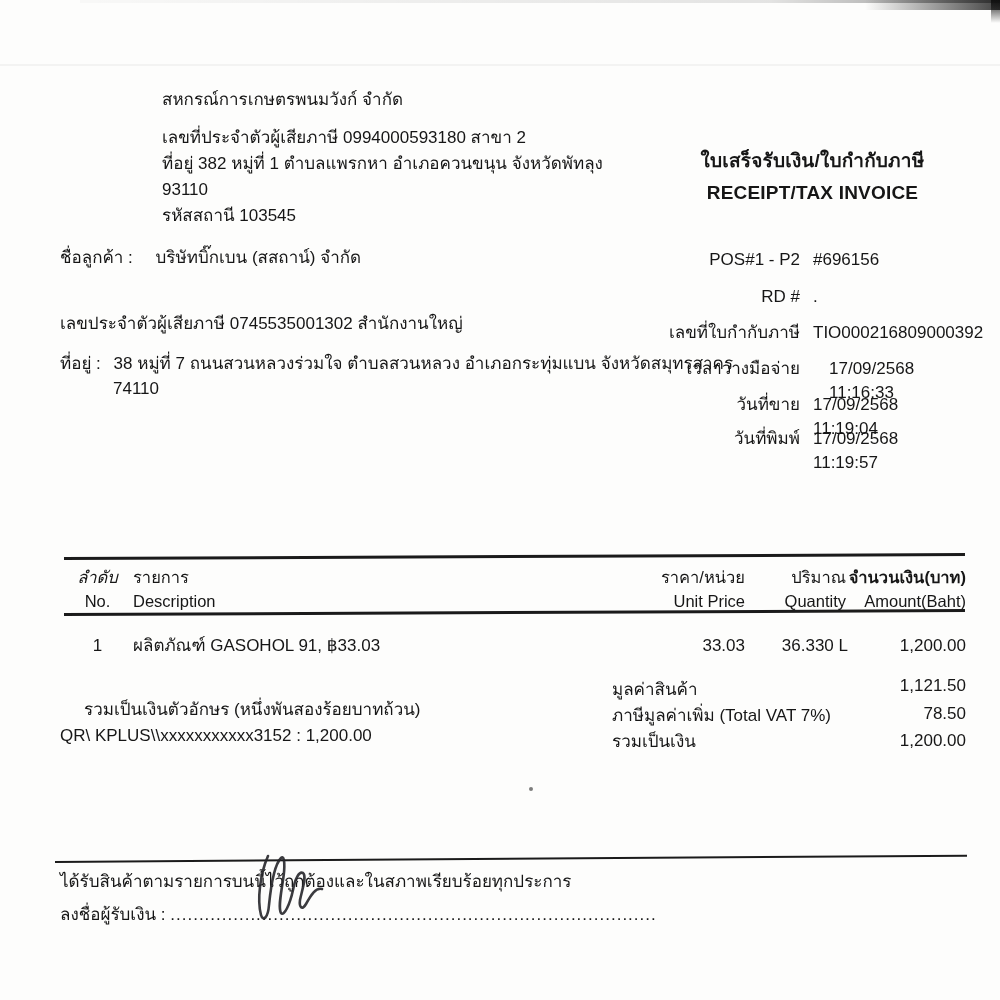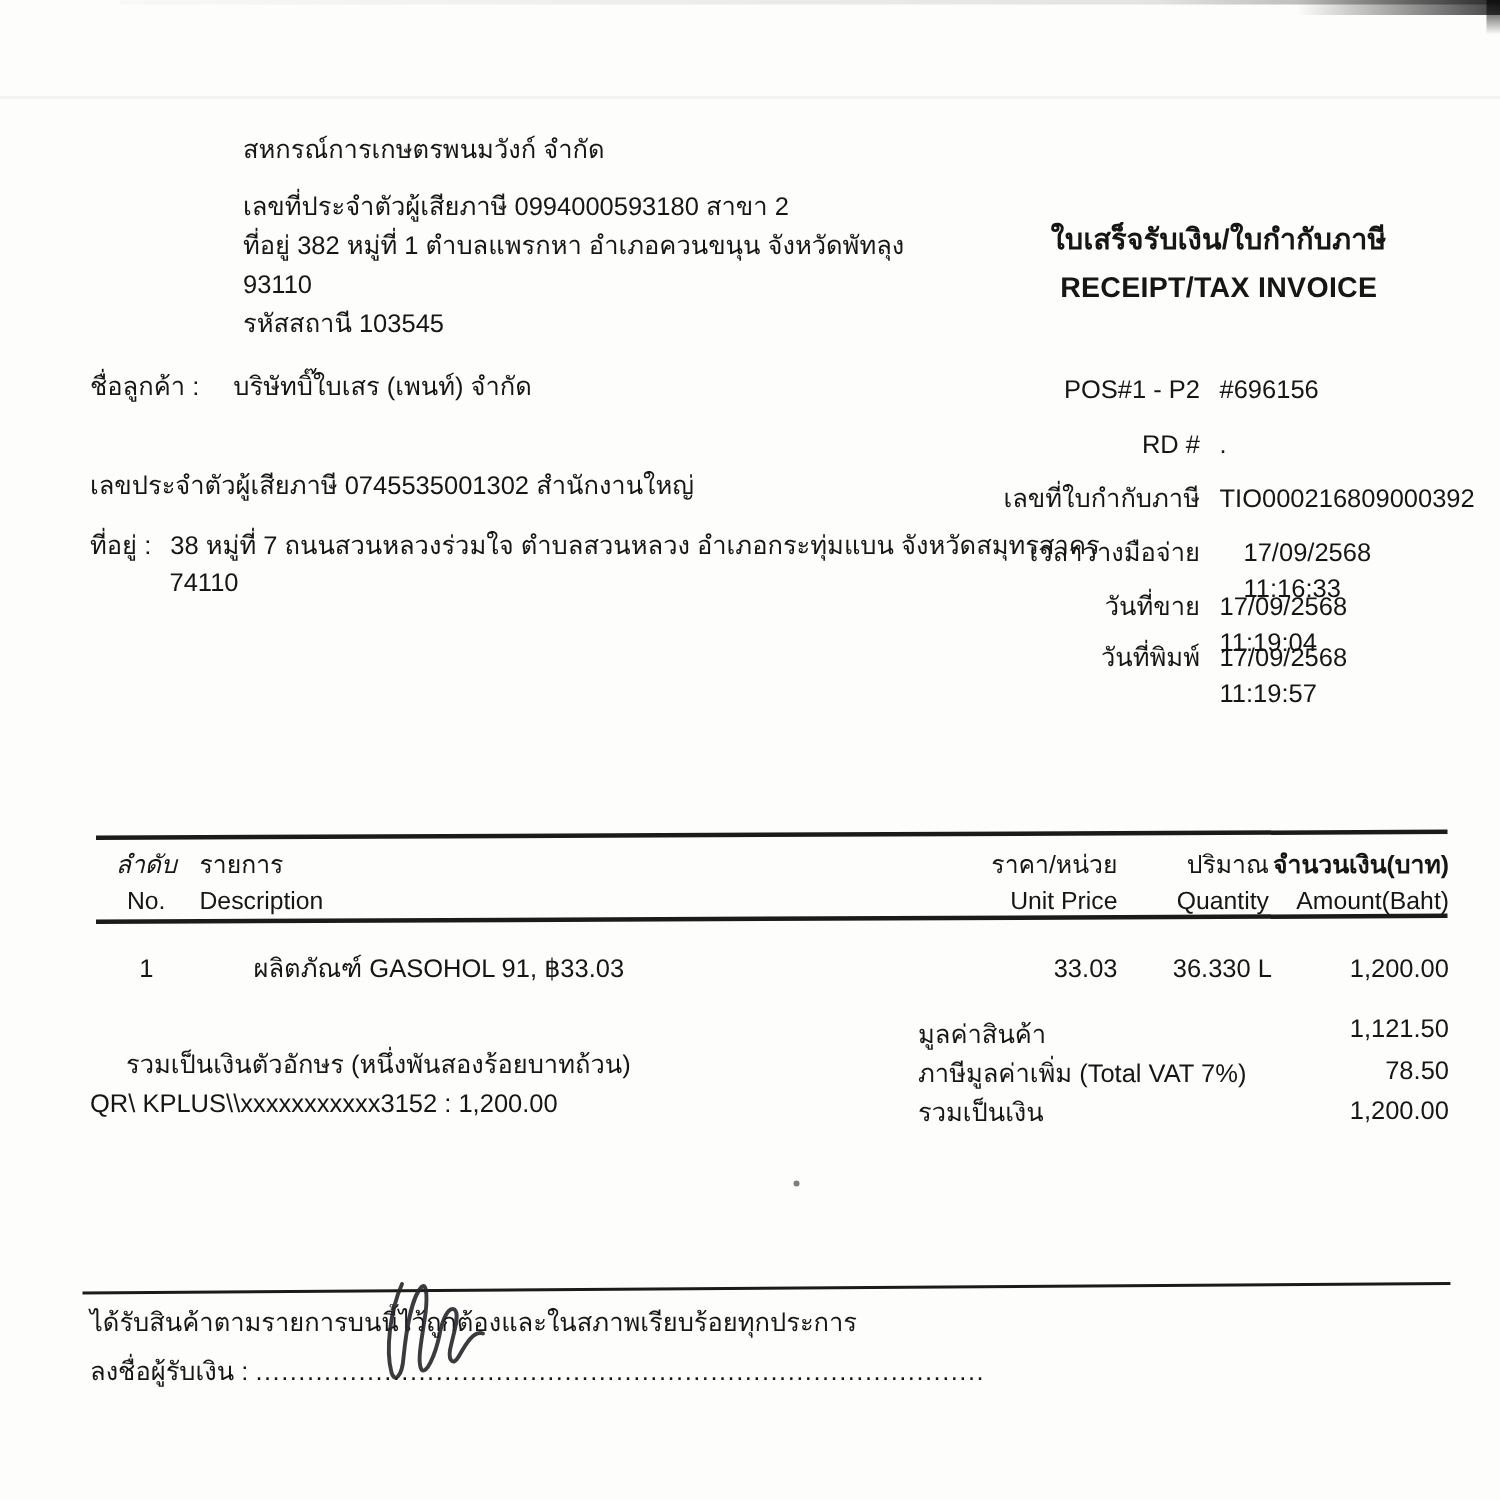--- a/index.html
+++ b/index.html
@@ -46,21 +46,21 @@
 <div class="abs t17" style="left:162px;top:126px;">เลขที่ประจำตัวผู้เสียภาษี 0994000593180 สาขา 2</div>
 <div class="abs t17" style="left:162px;top:152px;">ที่อยู่ 382 หมู่ที่ 1 ตำบลแพรกหา อำเภอควนขนุน จังหวัดพัทลุง</div>
 <div class="abs t17" style="left:162px;top:178px;">93110</div>
 <div class="abs t17" style="left:162px;top:204px;">รหัสสถานี 103545</div>
 
 <div class="abs title ct" style="left:655px;top:146px;width:315px;">ใบเสร็จรับเงิน/ใบกำกับภาษี</div>
 <div class="abs title ct" style="left:655px;top:178px;width:315px;">RECEIPT/TAX INVOICE</div>
 
 <div class="abs t17" style="left:60px;top:246px;">
   <span>ชื่อลูกค้า :</span>
-  <span style="padding-left:18px;">บริษัทบิ๊ใบเสร (เพนท์) จำกัด</span>
+  <span style="padding-left:18px;">บริษัทบิ๊กเบน (สสถาน์) จำกัด</span>
 </div>
 <div class="abs t17" style="left:60px;top:312px;">เลขประจำตัวผู้เสียภาษี 0745535001302 สำนักงานใหญ่</div>
 <div class="abs t17" style="left:60px;top:352px;">
   <span>ที่อยู่ :</span>
   <span style="padding-left:8px;">38 หมู่ที่ 7 ถนนสวนหลวงร่วมใจ ตำบลสวนหลวง อำเภอกระทุ่มแบน จังหวัดสมุทรสาคร</span>
 </div>
 <div class="abs t17" style="left:113px;top:377px;">74110</div>
 
 <div class="metaRow t17" style="top:248px;">
   <span class="lbl">POS#1 - P2</span>
@@ -97,21 +97,21 @@
 <div class="abs t16 rt" style="left:600px;top:590px;width:145px;">Unit Price</div>
 <div class="abs t16 rt" style="left:720px;top:566px;width:126px;">ปริมาณ</div>
 <div class="abs t16 rt" style="left:720px;top:590px;width:126px;">Quantity</div>
 <div class="abs t16 rt" style="left:820px;top:566px;width:146px;font-weight:bold;">จำนวนเงิน(บาท)</div>
 <div class="abs t16 rt" style="left:820px;top:590px;width:146px;">Amount(Baht)</div>
 
 <div class="rule" style="left:64px;top:613px;width:901px;"></div>
 
 <div>
   <div class="abs t17 ct" style="left:70px;top:634px;width:55px;">1</div>
-  <div class="abs t17" style="left:133px;top:634px;margin-left:36px;">ผลิตภัณฑ์ GASOHOL 91, ฿33.03</div>
+  <div class="abs t17" style="left:133px;top:634px;">ผลิตภัณฑ์ GASOHOL 91, ฿33.03</div>
   <div class="abs t17 rt" style="left:600px;top:634px;width:145px;">33.03</div>
   <div class="abs t17 rt" style="left:720px;top:634px;width:128px;">36.330 L</div>
   <div class="abs t17 rt" style="left:820px;top:634px;width:146px;">1,200.00</div>
 </div>
 
 <div class="totLbl t17" style="top:678px;">มูลค่าสินค้า</div>
 <div class="totVal t17" style="top:674px;">1,121.50</div>
 <div class="totLbl t17" style="top:704px;">ภาษีมูลค่าเพิ่ม (Total VAT 7%)</div>
 <div class="totVal t17" style="top:702px;">78.50</div>
 <div class="totLbl t17" style="top:730px;">รวมเป็นเงิน</div>

